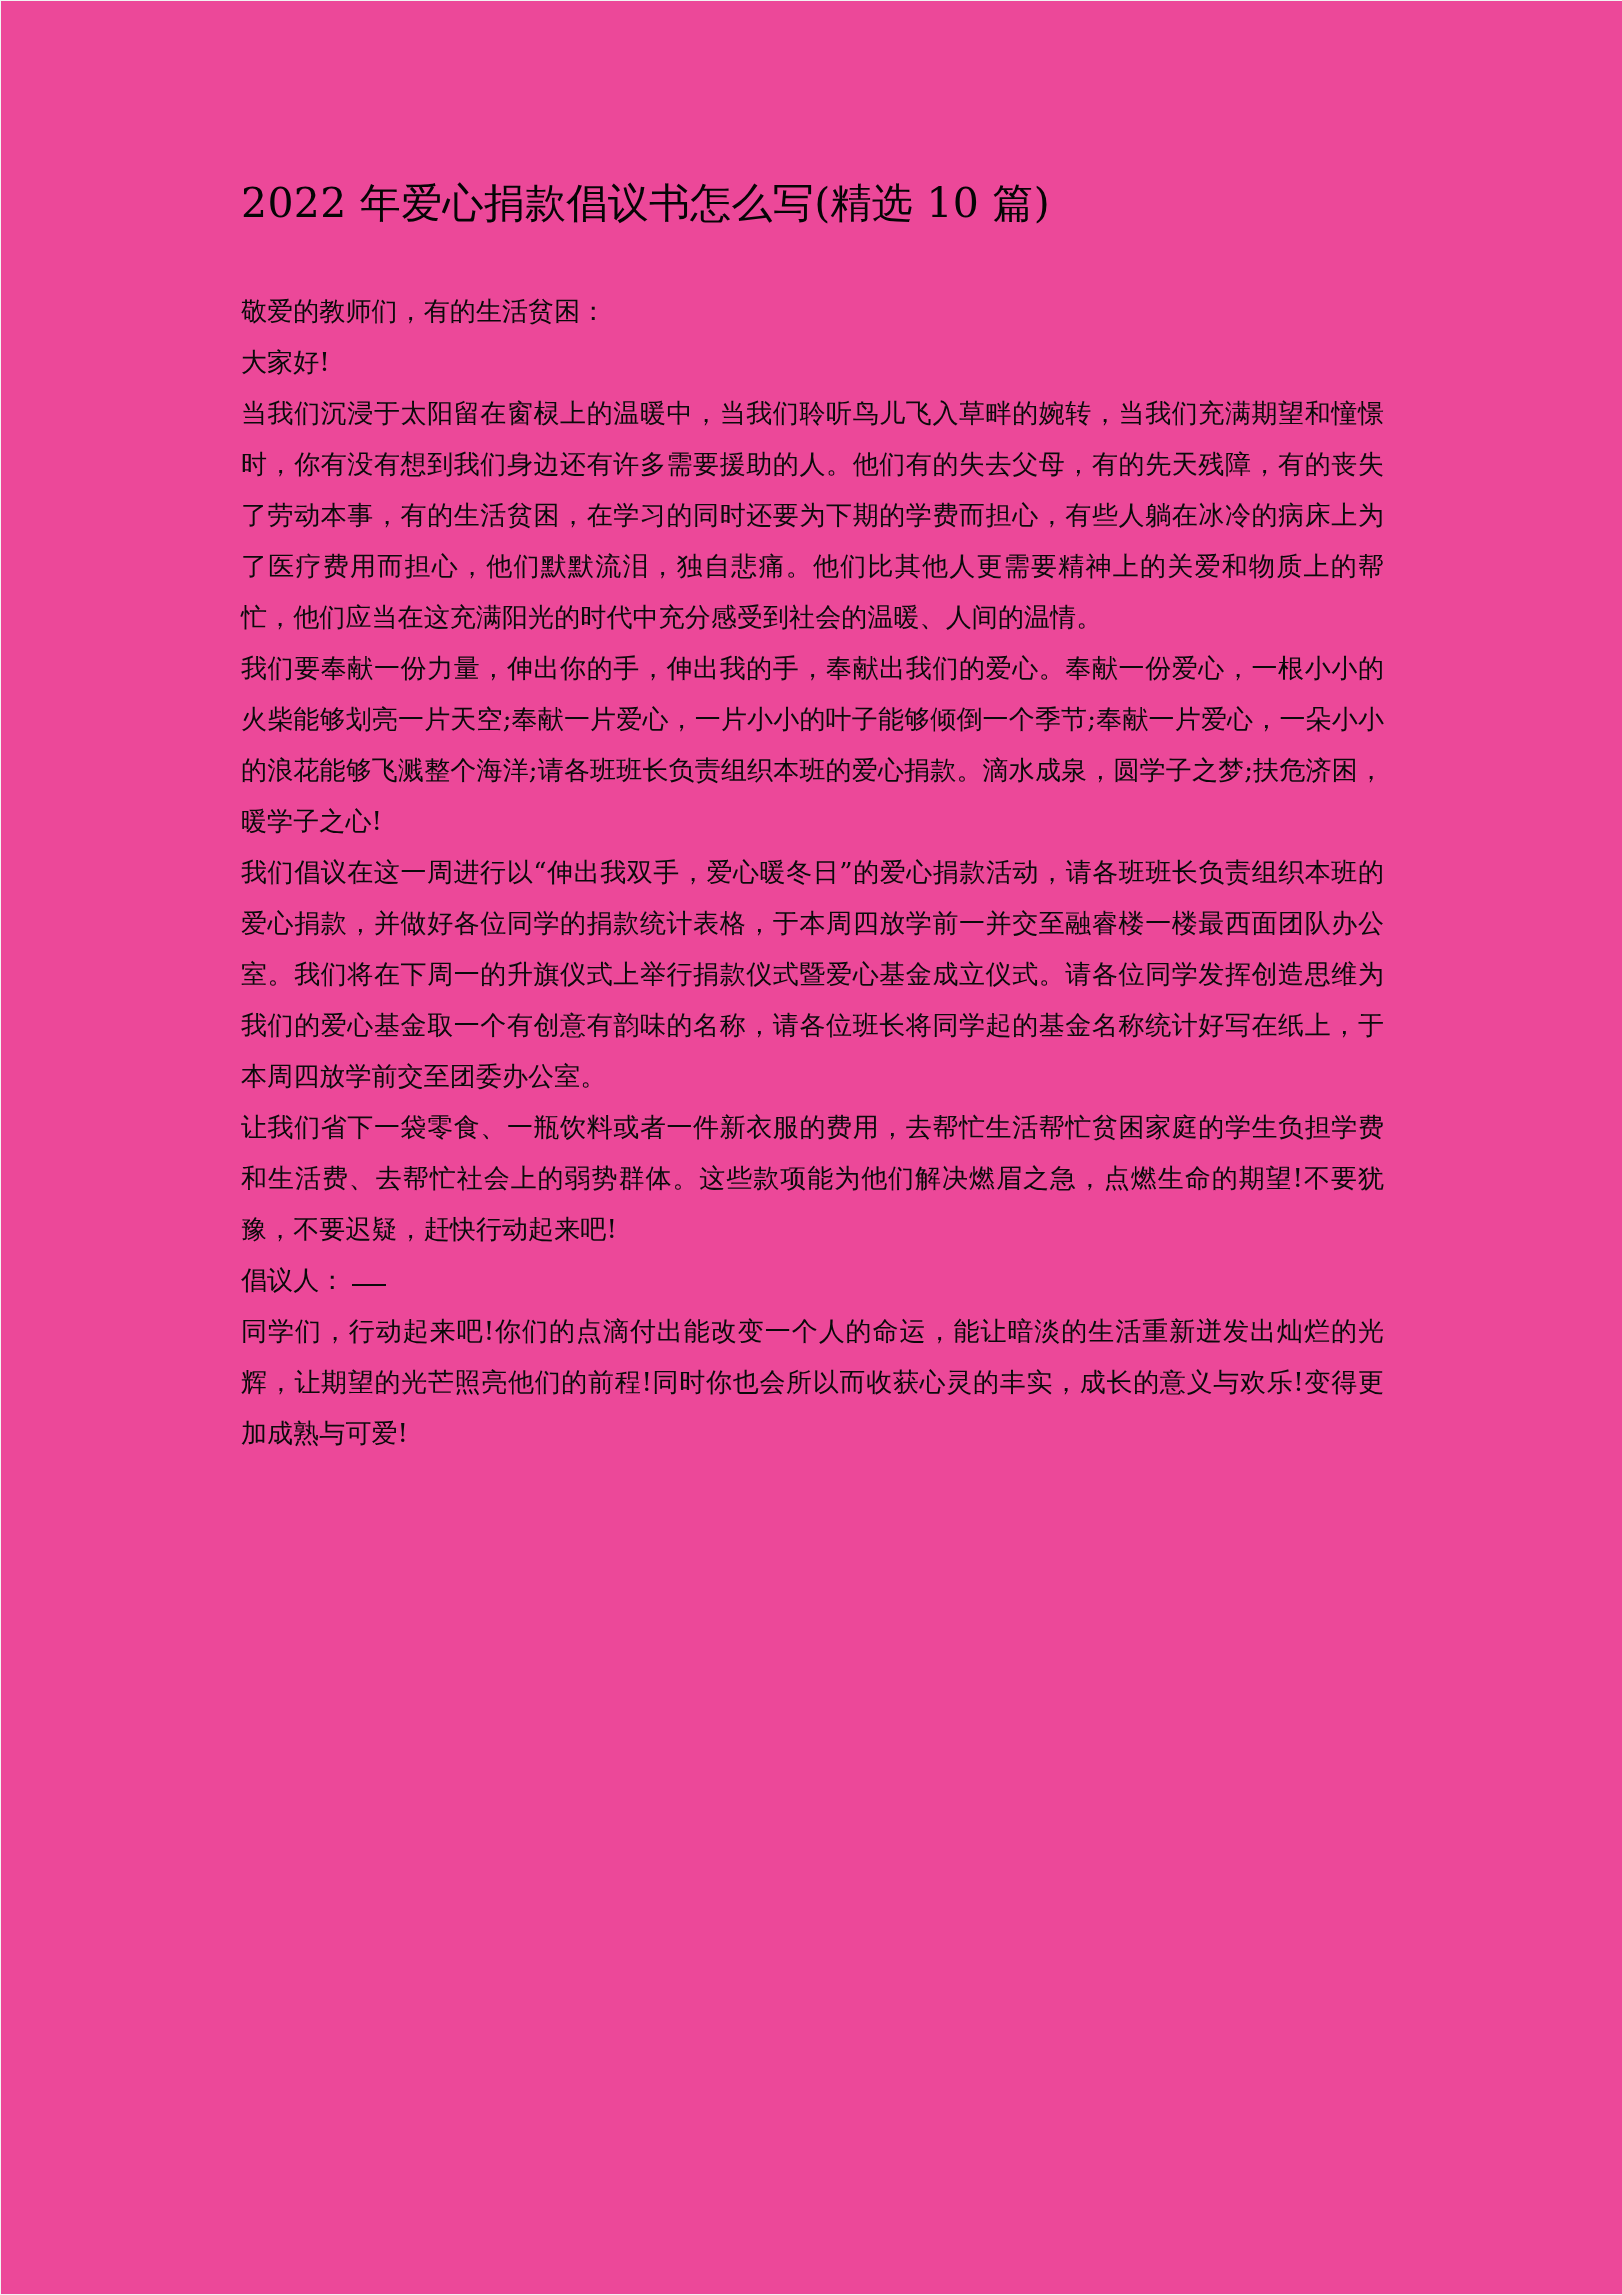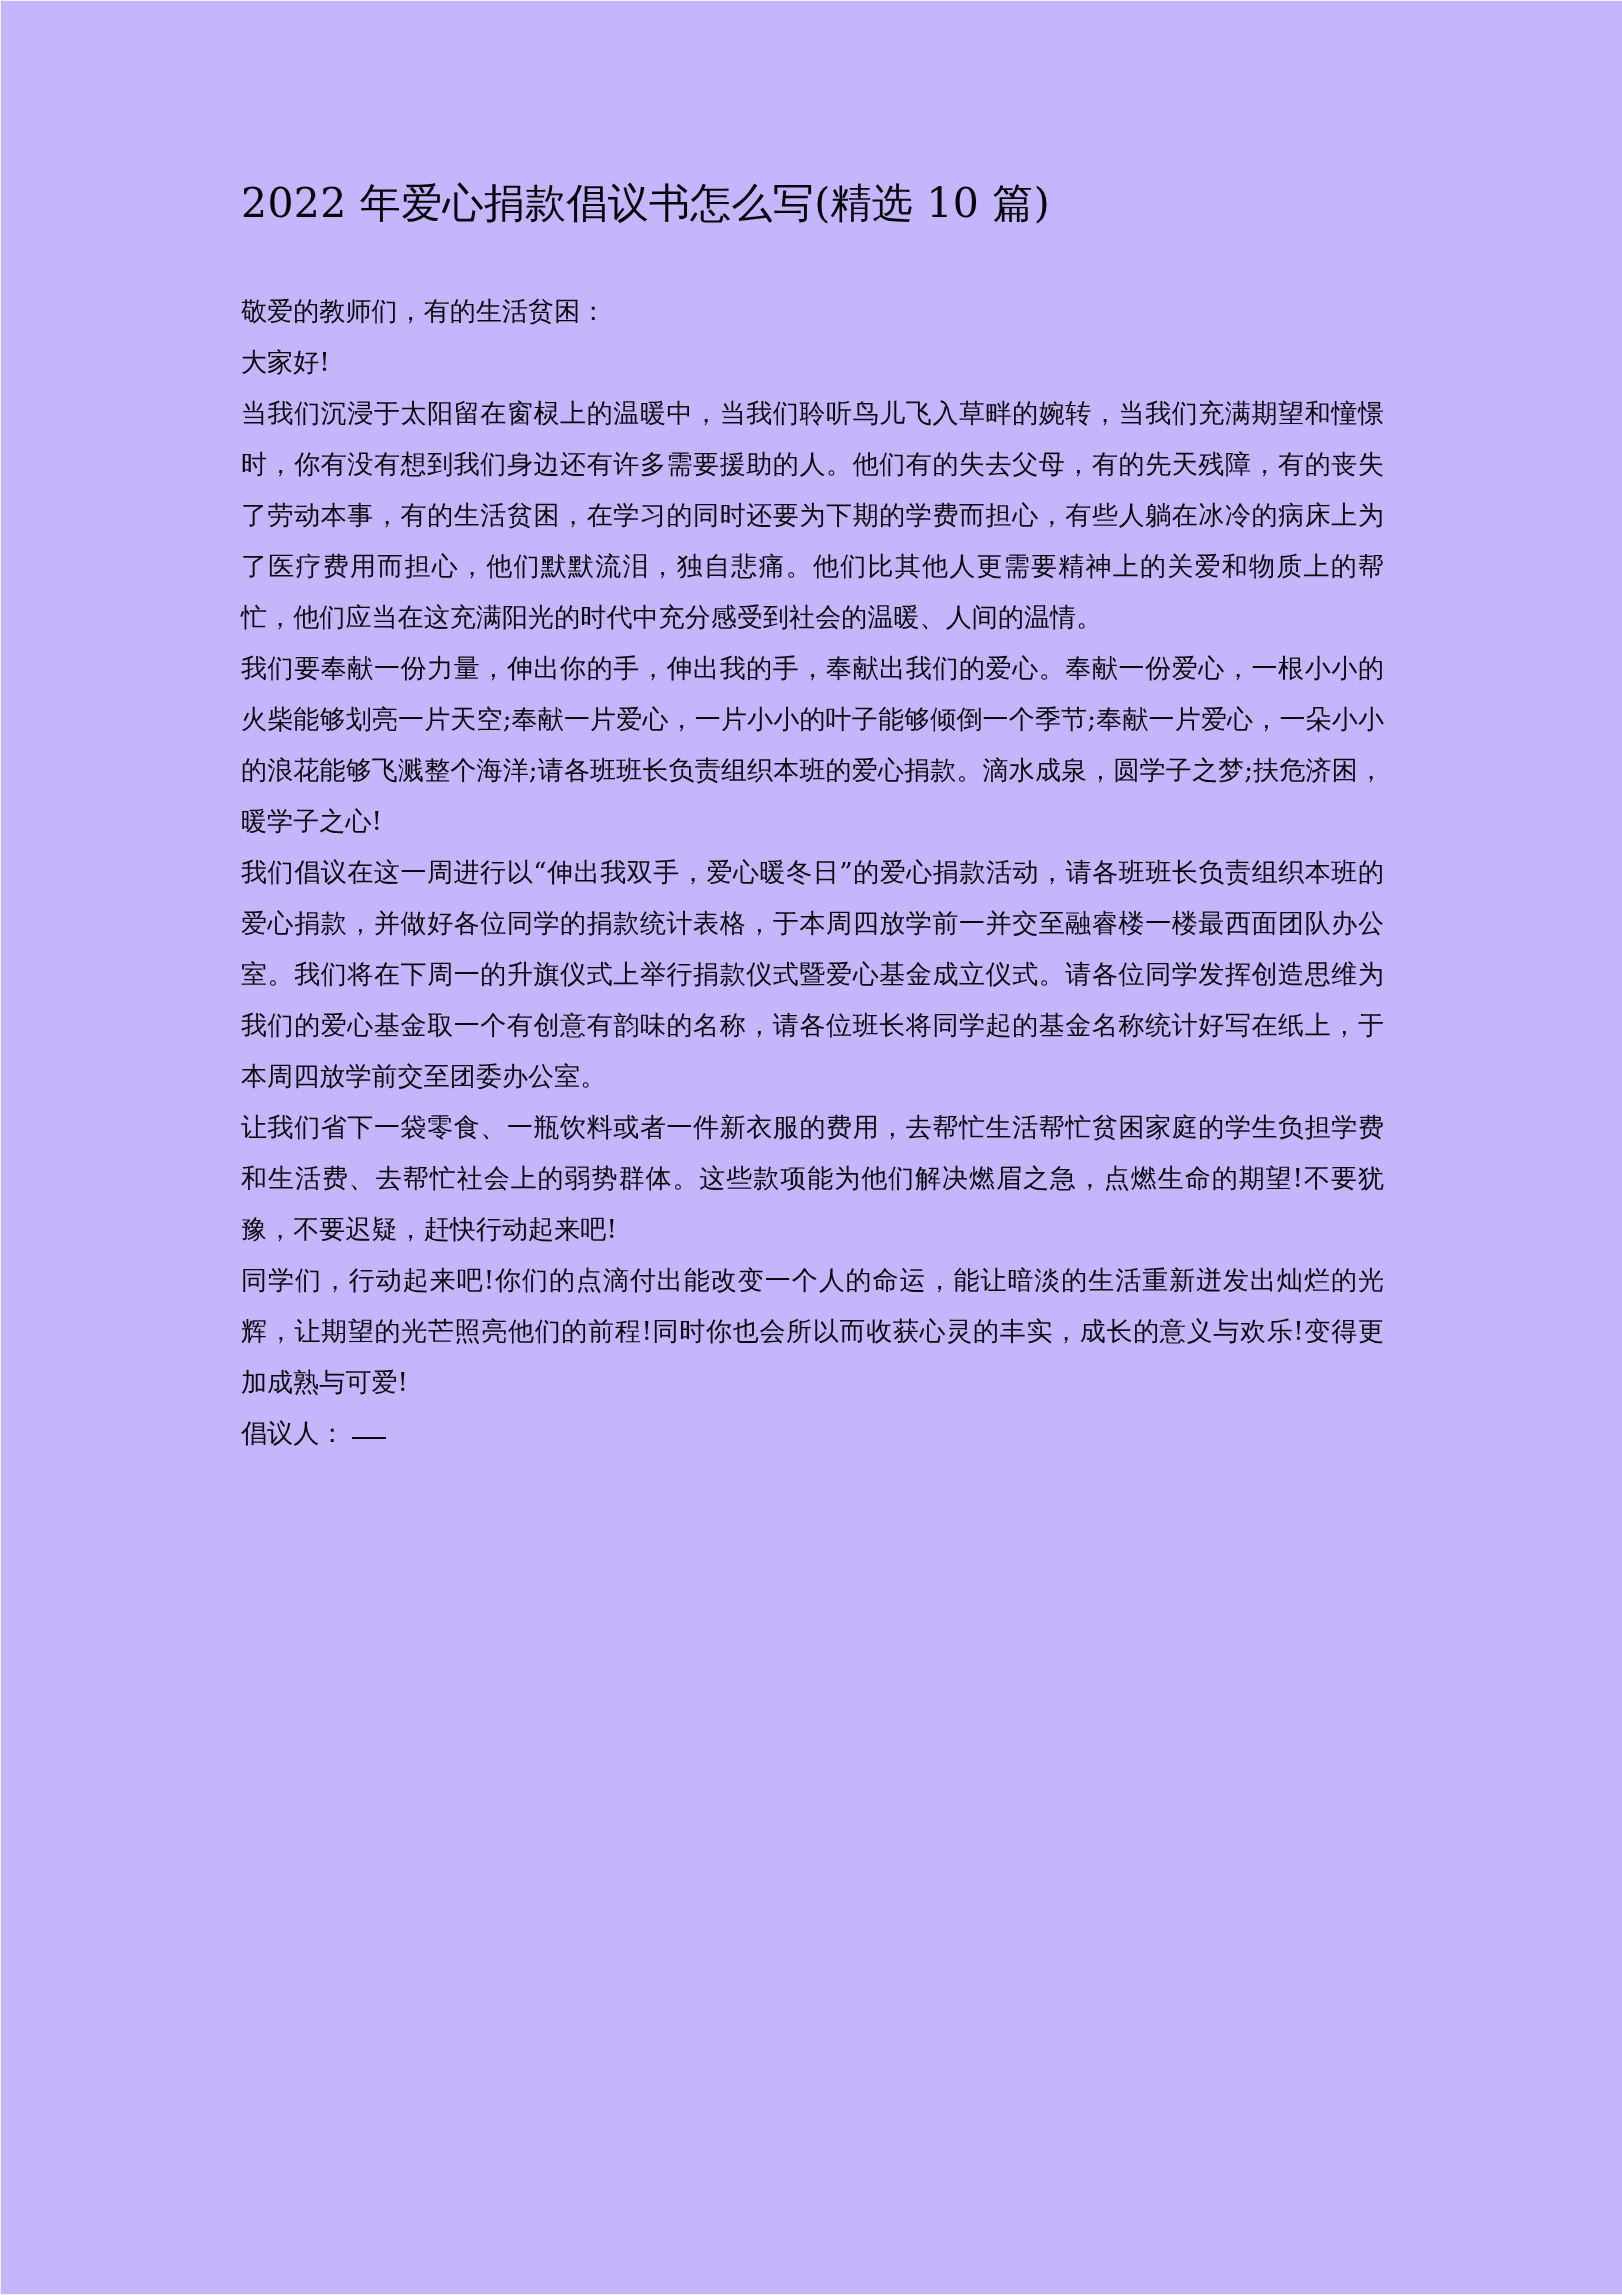--- a/index.html
+++ b/index.html
@@ -8,21 +8,21 @@
     padding: 0;
     background: #ffffff;
   }
   body {
     font-family: "DejaVu Serif", "Liberation Serif", serif;
   }
   .page {
     position: relative;
     width: 1623px;
     height: 2295px;
-    background: #c4b5fd;
+    background: #ec4899;
     box-sizing: border-box;
     overflow: hidden;
   }
   
   .page-edge {
     position: absolute;
     left: 0;
     top: 0;
     width: 1623px;
     height: 2295px;
@@ -89,22 +89,22 @@
 
       <p class="para">当我们沉浸于太阳留在窗棂上的温暖中，当我们聆听鸟儿飞入草畔的婉转，当我们充满期望和憧憬时，你有没有想到我们身边还有许多需要援助的人。他们有的失去父母，有的先天残障，有的丧失了劳动本事，有的生活贫困，在学习的同时还要为下期的学费而担心，有些人躺在冰冷的病床上为了医疗费用而担心，他们默默流泪，独自悲痛。他们比其他人更需要精神上的关爱和物质上的帮忙，他们应当在这充满阳光的时代中充分感受到社会的温暖、人间的温情。</p>
 
 
       <p class="para">我们要奉献一份力量，伸出你的手，伸出我的手，奉献出我们的爱心。奉献一份爱心，一根小小的火柴能够划亮一片天空;奉献一片爱心，一片小小的叶子能够倾倒一个季节;奉献一片爱心，一朵小小的浪花能够飞溅整个海洋;请各班班长负责组织本班的爱心捐款。滴水成泉，圆学子之梦;扶危济困，暖学子之心!</p>
 
       <p class="para">我们倡议在这一周进行以“伸出我双手，爱心暖冬日”的爱心捐款活动，请各班班长负责组织本班的爱心捐款，并做好各位同学的捐款统计表格，于本周四放学前一并交至融睿楼一楼最西面团队办公室。我们将在下周一的升旗仪式上举行捐款仪式暨爱心基金成立仪式。请各位同学发挥创造思维为我们的爱心基金取一个有创意有韵味的名称，请各位班长将同学起的基金名称统计好写在纸上，于本周四放学前交至团委办公室。</p>
 
       <p class="para">让我们省下一袋零食、一瓶饮料或者一件新衣服的费用，去帮忙生活帮忙贫困家庭的学生负担学费和生活费、去帮忙社会上的弱势群体。这些款项能为他们解决燃眉之急，点燃生命的期望!不要犹豫，不要迟疑，赶快行动起来吧!</p>
 
-      <p class="para">同学们，行动起来吧!你们的点滴付出能改变一个人的命运，能让暗淡的生活重新迸发出灿烂的光辉，让期望的光芒照亮他们的前程!同时你也会所以而收获心灵的丰实，成长的意义与欢乐!变得更加成熟与可爱!</p>
-
       <p class="para tight">
         <span>倡议人：</span><span class="sig-line"></span>
       </p>
+
+      <p class="para">同学们，行动起来吧!你们的点滴付出能改变一个人的命运，能让暗淡的生活重新迸发出灿烂的光辉，让期望的光芒照亮他们的前程!同时你也会所以而收获心灵的丰实，成长的意义与欢乐!变得更加成熟与可爱!</p>
 
     </div>
   </div>
 </div>
 
 
 </body></html>

